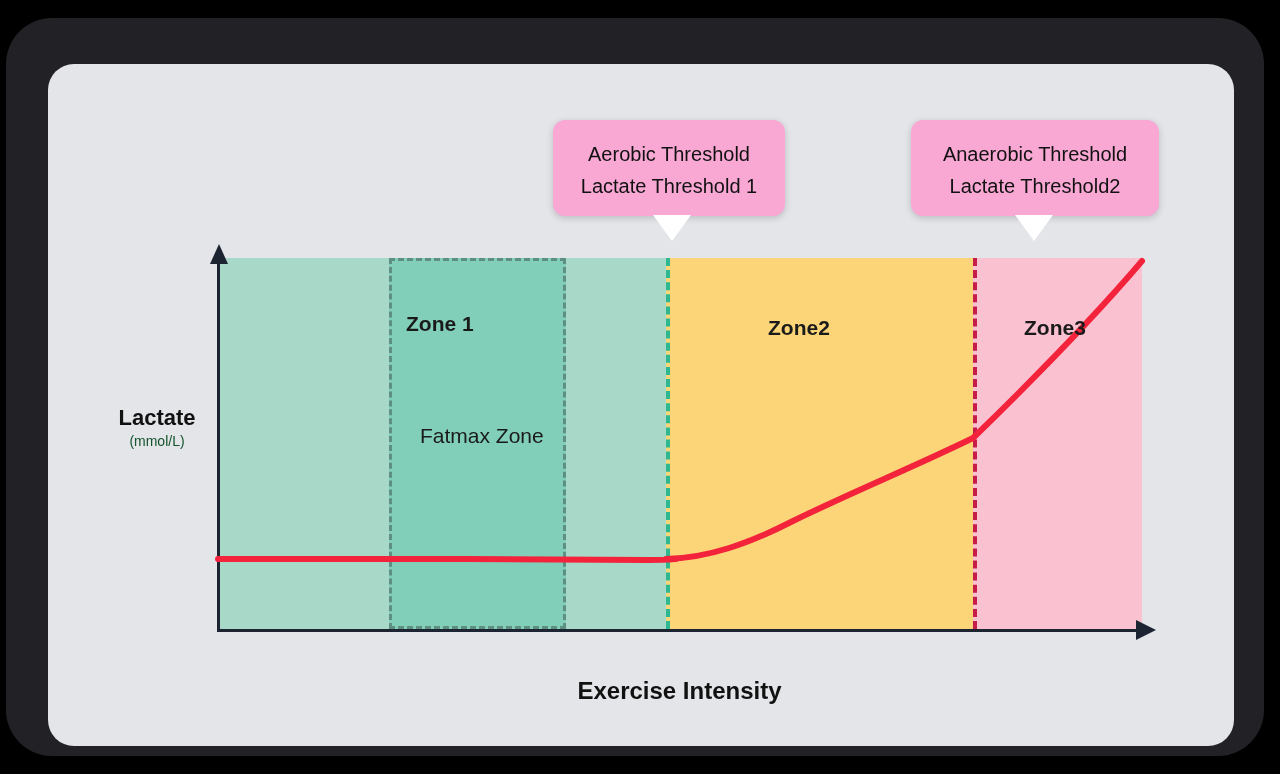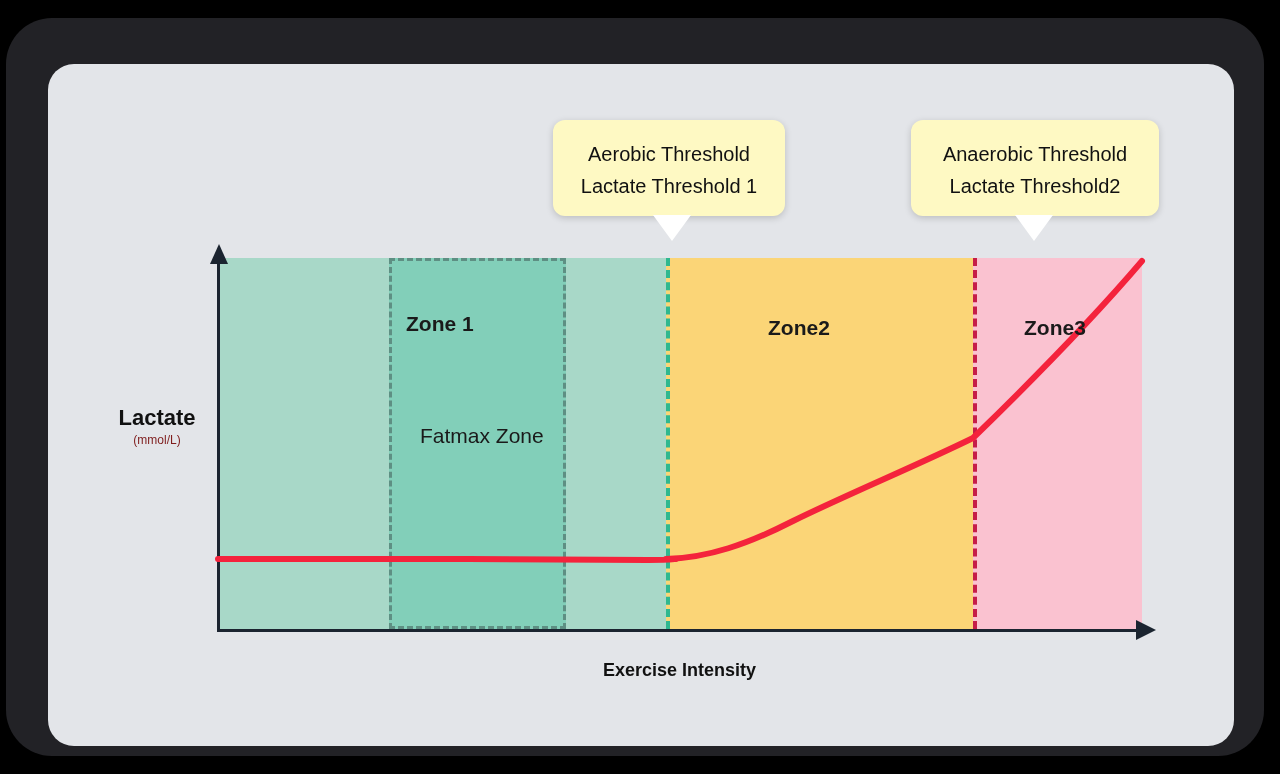--- a/index.html
+++ b/index.html
@@ -164,39 +164,39 @@
   }
   #y-axis-title .main {
     display: block;
     font-weight: bold;
     font-size: 22px;
     color: #111111;
     line-height: 1.25;
   }
   #y-axis-title .unit {
     display: block;
-    font-size: 12px;
-    color: #7f1d1d;
+    font-size: 14px;
+    color: #14532d;
     line-height: 1.35;
   }
   #x-axis-title {
     position: absolute;
     left: 169px;
-    top: 596px;
+    top: 613px;
     width: 925px;
     text-align: center;
     font-weight: bold;
-    font-size: 18px;
+    font-size: 24px;
     color: #111111;
   }
 
   
   .callout {
     position: absolute;
-    background: #fef9c3;
+    background: #f9a8d4;
     border-radius: 12px;
     box-shadow: 0 2px 7px rgba(0,0,0,0.18);
     padding: 18px 22px 16px 22px;
     box-sizing: border-box;
     text-align: center;
   }
   .callout .line {
     display: block;
     font-size: 20px;
     color: #111111;

